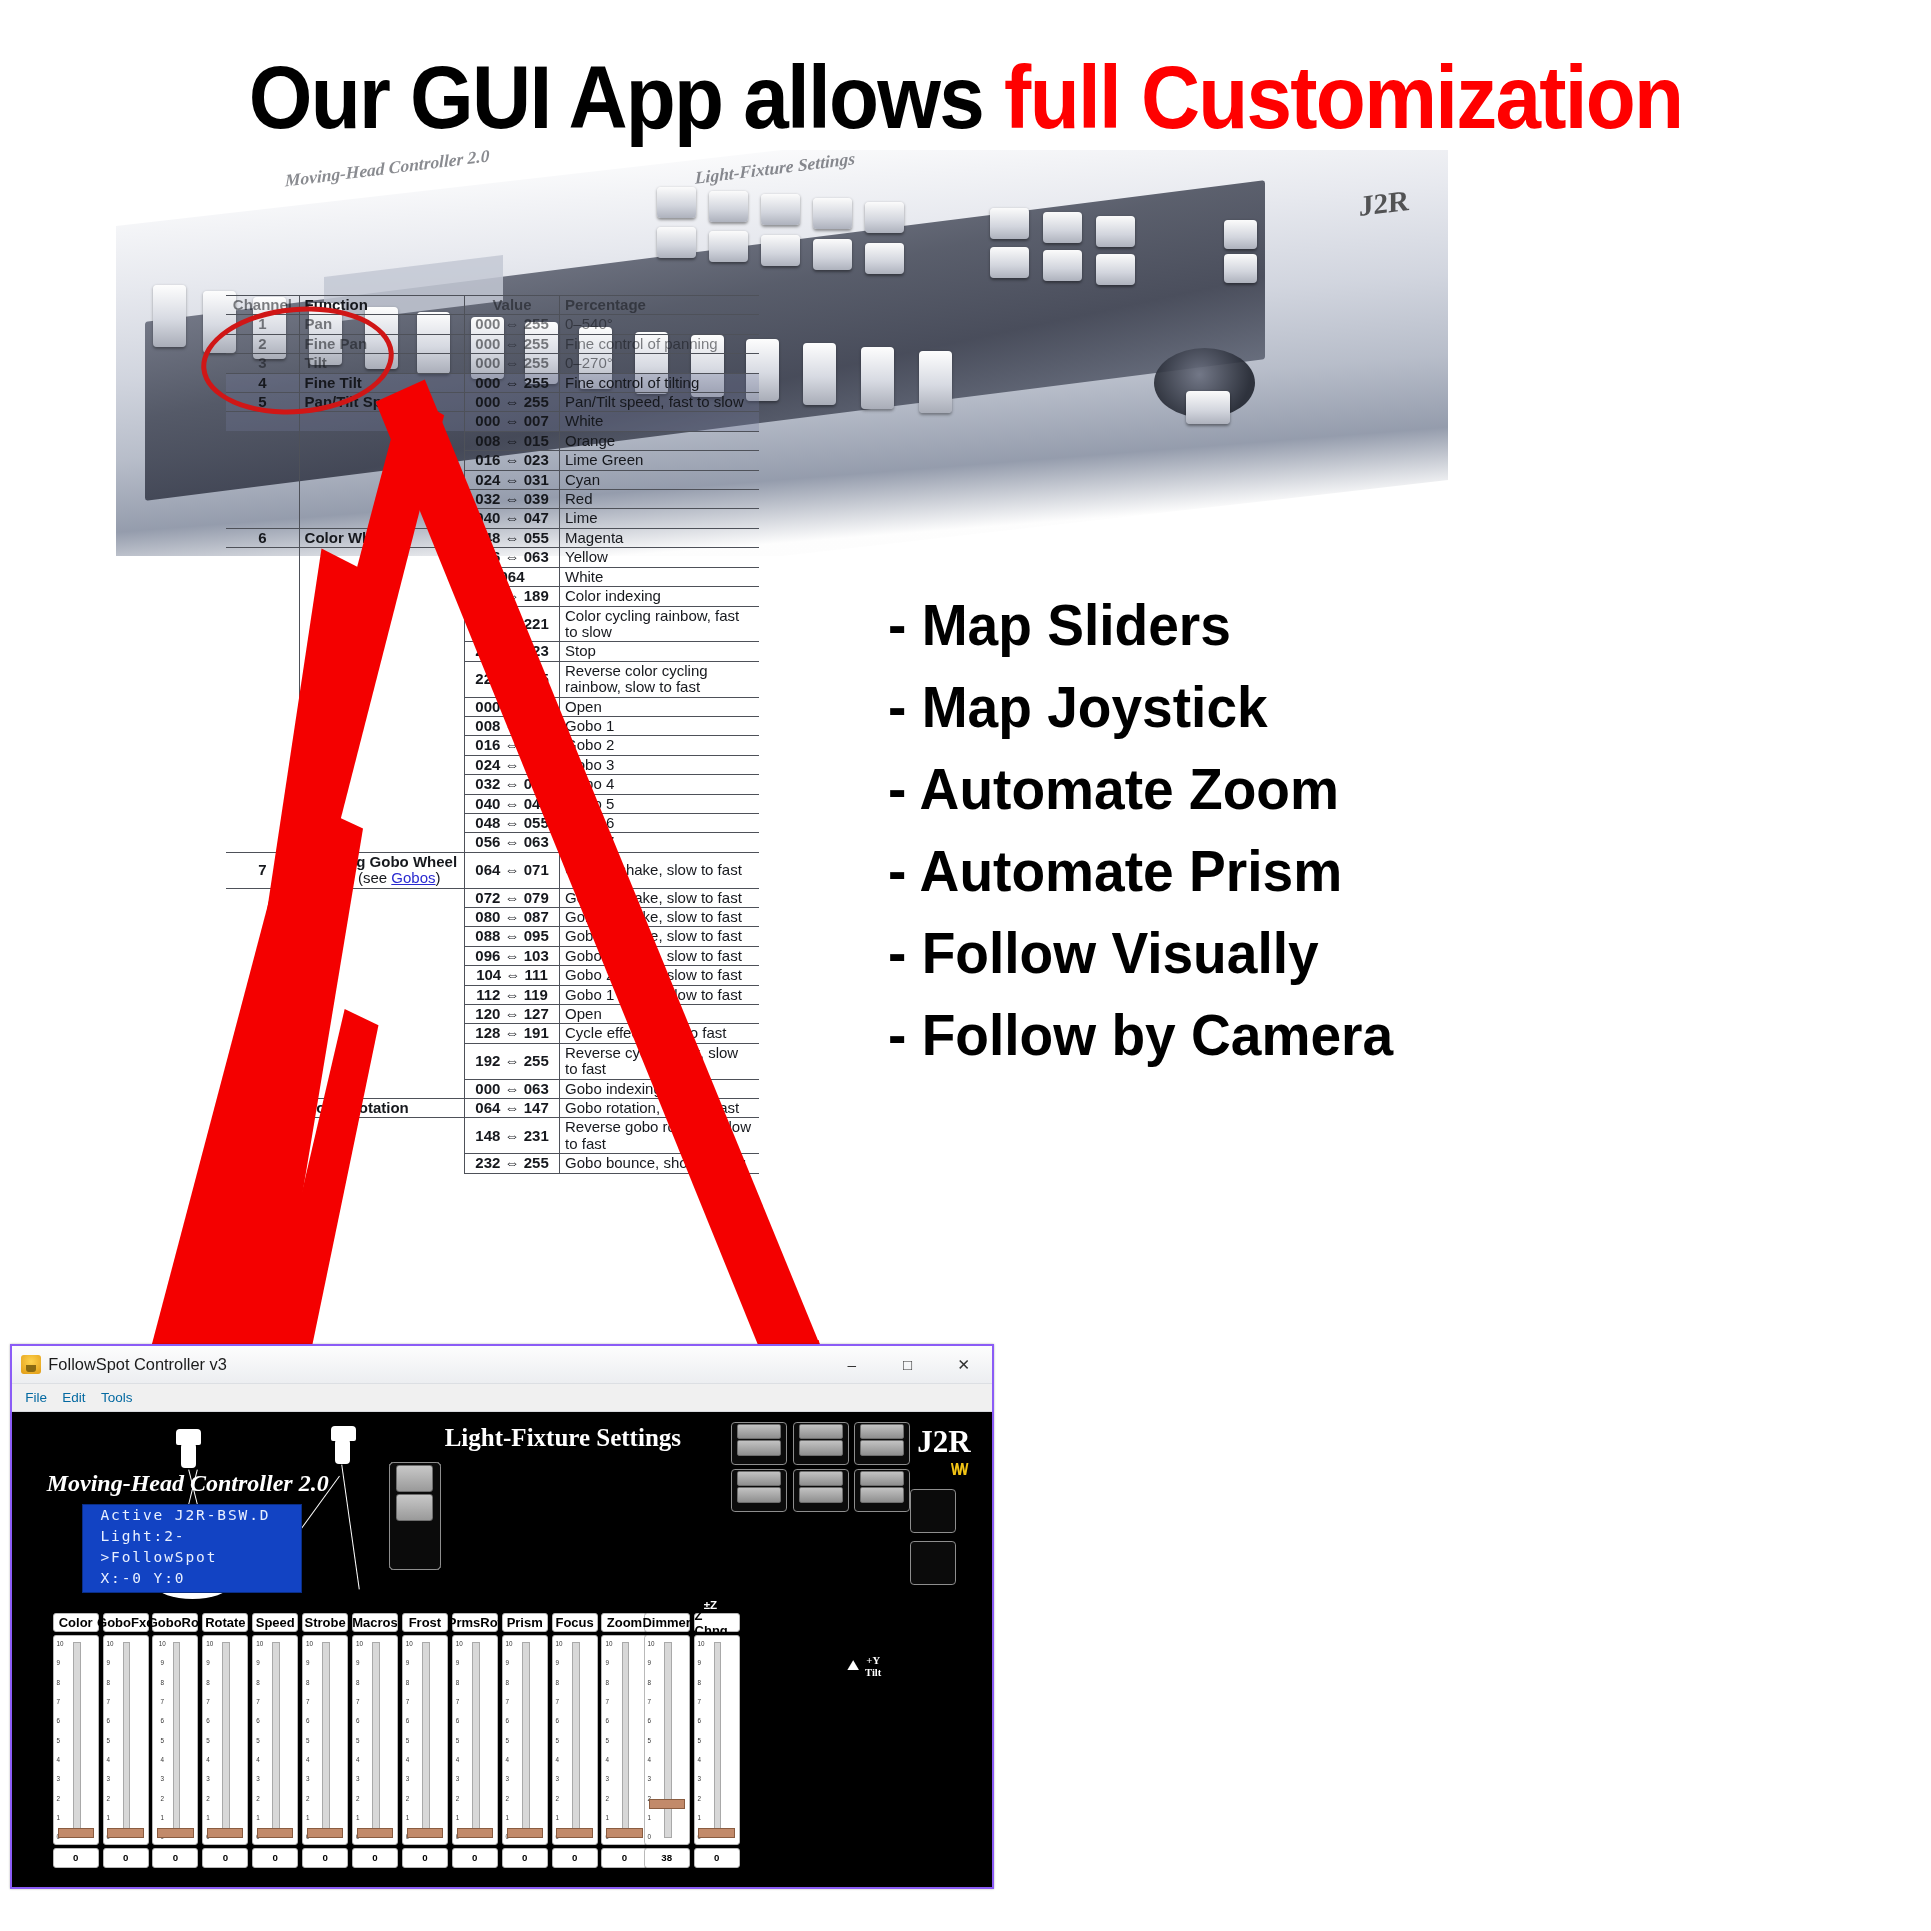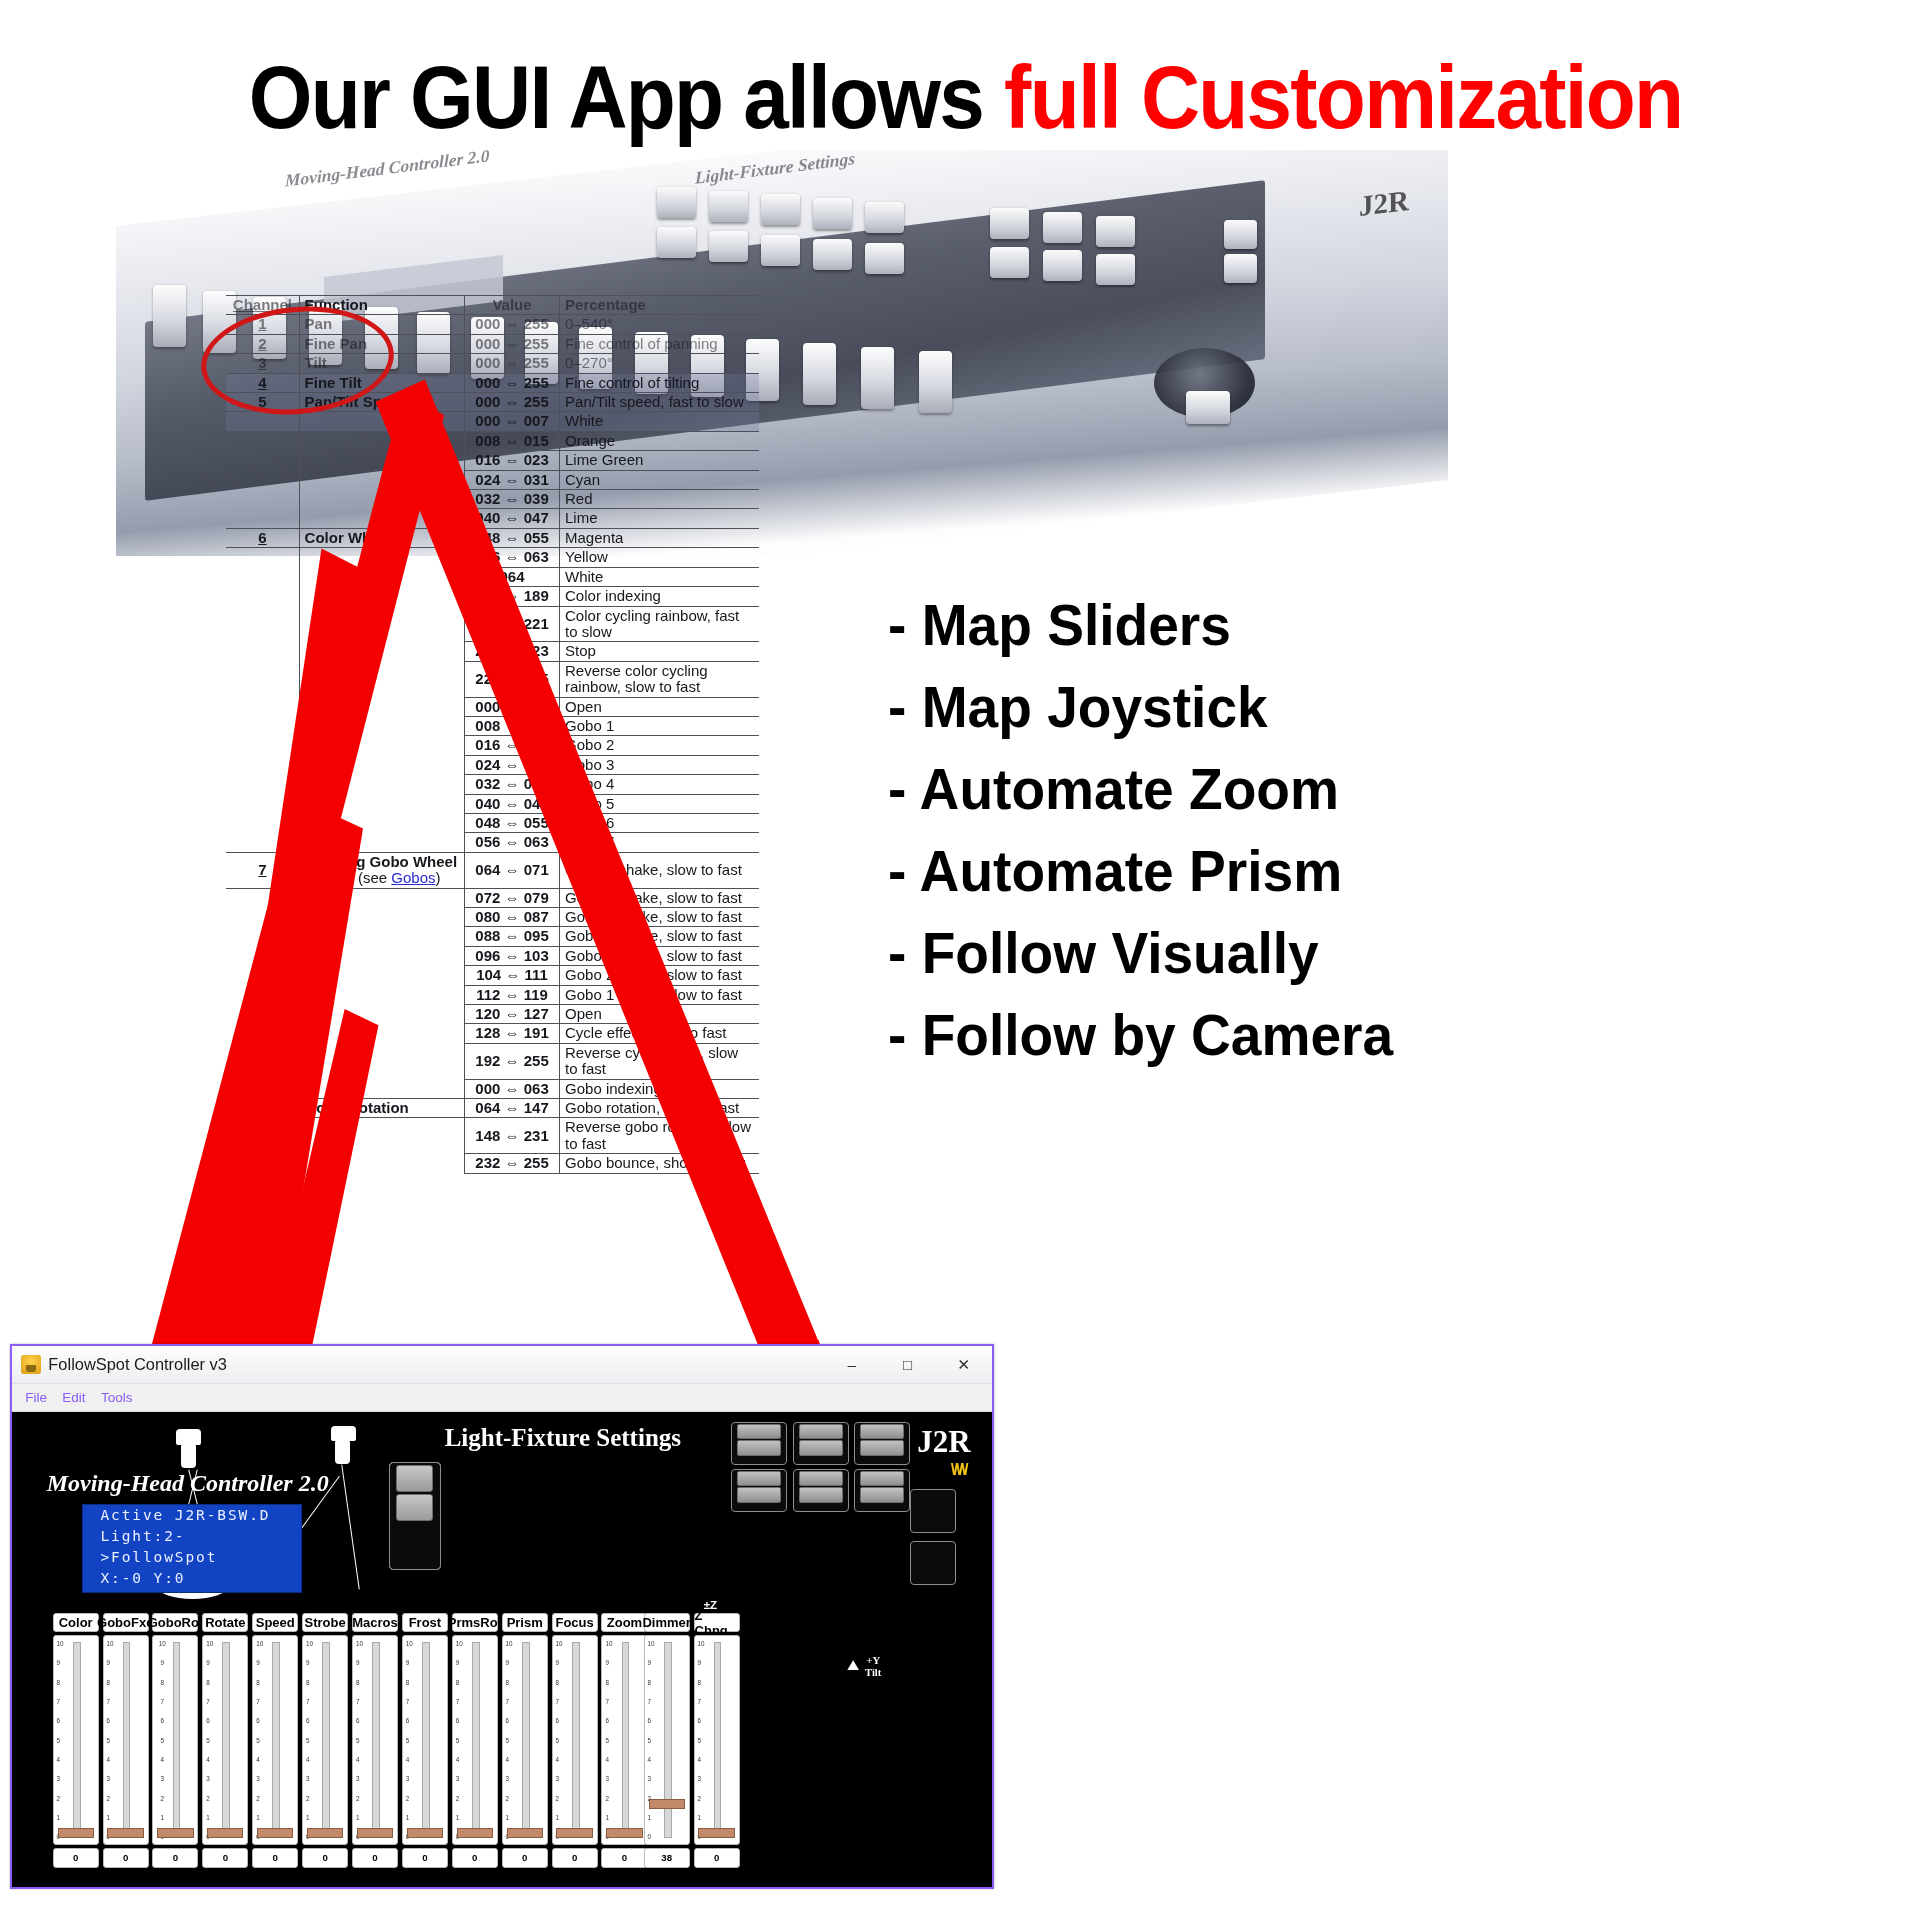--- a/index.html
+++ b/index.html
@@ -30,21 +30,21 @@
     background:radial-gradient(circle at 45% 38%,#6b7080,#20242e 72%);opacity:.9;}
   #photo .photoTxt{position:absolute;color:#2a2d36;font-style:italic;font-weight:bold;opacity:.55;
     font-family:"Liberation Serif",serif;white-space:nowrap;}
   #photo .brand{position:absolute;right:39px;top:37px;color:#222;font-weight:bold;font-size:29px;
     font-family:"Liberation Serif",serif;opacity:.75;transform:skewY(-7deg);}
 
   
   #dmxtable{position:absolute;left:226px;top:295px;width:533px;
     border-collapse:collapse;font-size:15px;color:#16181d;background:transparent;}
   #dmxtable td{border:1px solid #4e5159;padding:1px 4.8px;line-height:16.4px;height:16.4px;vertical-align:middle;background:transparent;}
-  #dmxtable td.ch{width:64px;text-align:center;font-weight:bold;border-left:none;text-decoration:underline;}
+  #dmxtable td.ch{width:64px;text-align:center;font-weight:bold;border-left:none;}
   #dmxtable td.fn{width:172px;font-weight:bold;}
   #dmxtable td.val{width:87px;text-align:center;font-weight:bold;white-space:nowrap;}
   #dmxtable td.pct{width:210px;border-right:none;}
   #dmxtable tr.hdr td{font-weight:bold;}
   #dmxtable td.nb{border-top:none;border-bottom:none;}
   #dmxtable .link{color:#2a2ad0;text-decoration:underline;font-weight:normal;}
   #dmxtable .fnsub{font-weight:normal;}
   #dmxtable .fade{opacity:.55;}
   #dmxtable tr.tint td{background:rgba(120,126,160,.28);}
 
@@ -66,21 +66,21 @@
   #titlebar{height:37px;background:linear-gradient(180deg,#fdfdfd,#eceef1);position:relative;
     display:flex;align-items:center;padding-left:9.7px;border-bottom:1px solid #dcdfe3;}
   #titlebar .ico{width:19.3px;height:19.3px;margin-right:7.7px;border-radius:2.9px;
     background:radial-gradient(circle at 50% 35%,#ffd34d,#e09b15);position:relative;}
   #titlebar .ico:after{content:"";position:absolute;left:4.8px;top:10.6px;width:9.7px;height:6.8px;background:#8a6a12;border-radius:0 0 2.9px 2.9px;}
   #titlebar .tt{font-size:16.4px;color:#1b1b1b;}
   #wctl{position:absolute;right:0;top:0;height:37px;display:flex;}
   #wctl div{width:56px;height:37px;display:flex;align-items:center;justify-content:center;
     font-size:15.4px;color:#333;}
   #menubar{height:27px;background:#f0f0f0;display:flex;align-items:center;padding-left:13.5px;
-    gap:15.4px;font-size:13.5px;color:#8b5cf6;border-bottom:1px solid #d8dade;}
+    gap:15.4px;font-size:13.5px;color:#0369a1;border-bottom:1px solid #d8dade;}
   #canvas{position:relative;width:980px;height:475px;background:#000;overflow:hidden;}
 
   
   .headlamp{position:absolute;width:25px;height:15.4px;background:#fff;border-radius:3.9px 3.9px 1.9px 1.9px;}
   .lampbody{position:absolute;width:15.4px;height:25px;background:#fff;border-radius:3.9px;}
   .beam{position:absolute;border-left:1px solid #fff;height:106px;}
   .pool{position:absolute;width:71px;height:25px;border-radius:50%;background:#fff;}
 
   #mhTitle{position:absolute;left:41px;top:1139px;}
   #lcdbox{position:absolute;left:77px;top:1171px;width:212px;height:82px;background:#1243c3;

